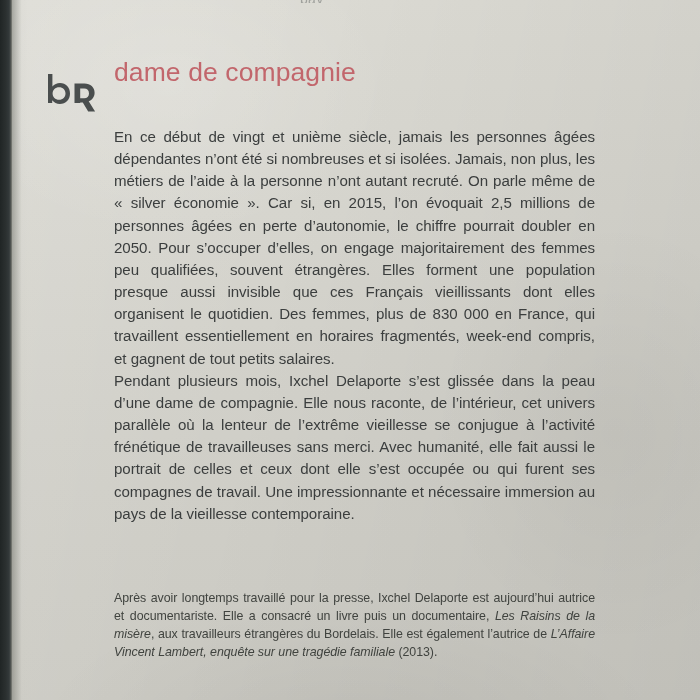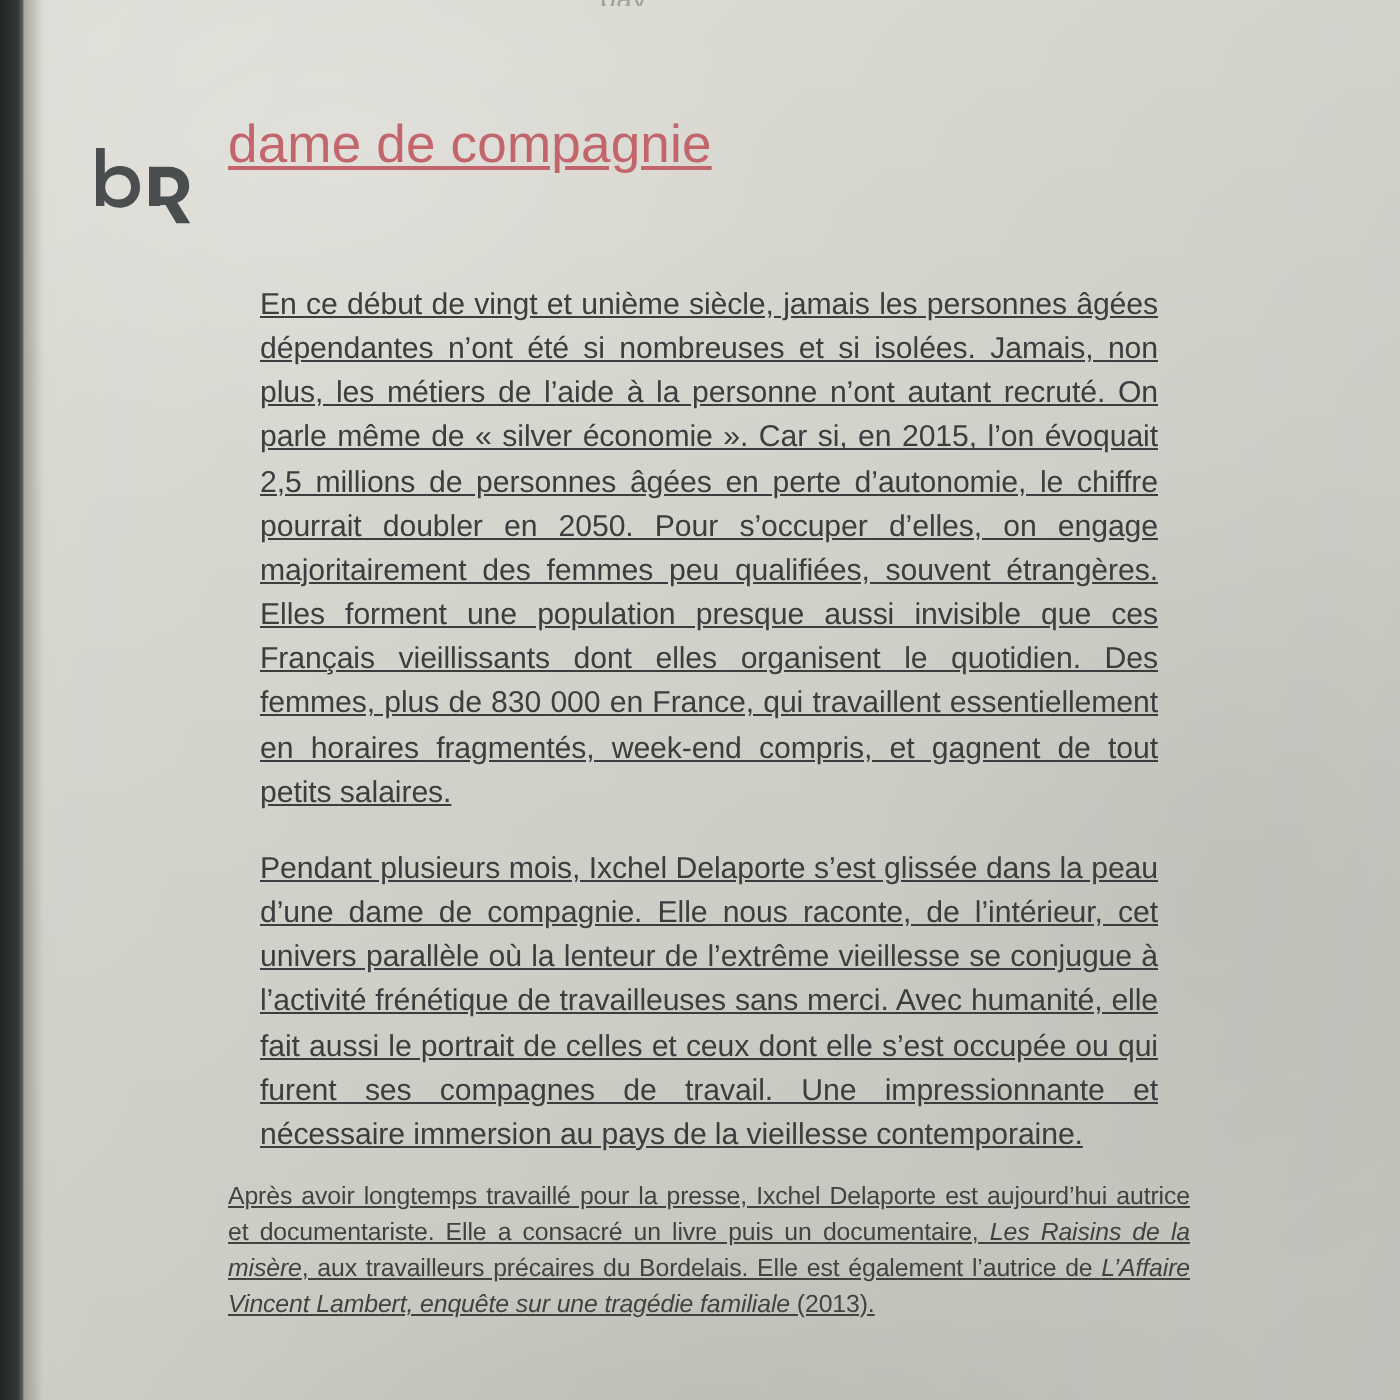--- a/index.html
+++ b/index.html
@@ -98,42 +98,41 @@
     top: 126px;
     width: 481px;
     z-index: 4;
     color: #3b3e3e;
     font-size: 15.1px;
     line-height: 22.15px;
     text-align: justify;
     letter-spacing: -0.05px;
   }
   .body-block p {
-    margin: 16px;
+    margin: 0;
   }
 
   .bio-block {
     position: absolute;
     left: 114px;
     top: 590px;
     width: 481px;
     z-index: 4;
     color: #40433f;
     font-size: 12.4px;
     line-height: 17.9px;
     text-align: justify;
     letter-spacing: -0.05px;
   }
   .bio-block p { margin: 0; }
   .bio-block i { font-style: italic; }
 
   
   .softtext {
     text-rendering: optimizeLegibility;
-    text-decoration: underline;
   }
 </style>
 </head>
 <body>
 
 <div id="page">
 
   <div class="spine"></div>
   <div class="spine-glow"></div>
 
@@ -154,16 +153,16 @@
   </div>
 
   <h1 class="title softtext">dame de compagnie</h1>
 
   <div class="body-block softtext">
     <p>En ce début de vingt et unième siècle, jamais les personnes âgées dépendantes n’ont été si nombreuses et si isolées. Jamais, non plus, les métiers de l’aide à la personne n’ont autant recruté. On parle même de « silver économie ». Car si, en 2015, l’on évoquait 2,5 millions de personnes âgées en perte d’autonomie, le chiffre pourrait doubler en 2050. Pour s’occuper d’elles, on engage majoritairement des femmes peu qualifiées, souvent étrangères. Elles forment une population presque aussi invisible que ces Français vieillissants dont elles organisent le quotidien. Des femmes, plus de 830 000 en France, qui travaillent essentiellement en horaires fragmentés, week-end compris, et gagnent de tout petits salaires.</p>
     <p>Pendant plusieurs mois, Ixchel Delaporte s’est glissée dans la peau d’une dame de compagnie. Elle nous raconte, de l’intérieur, cet univers parallèle où la lenteur de l’extrême vieillesse se conjugue à l’activité frénétique de travailleuses sans merci. Avec humanité, elle fait aussi le portrait de celles et ceux dont elle s’est occupée ou qui furent ses compagnes de travail. Une impressionnante et nécessaire immersion au pays de la vieillesse contemporaine.</p>
   </div>
 
   <div class="bio-block softtext">
-    <p><span>Après avoir longtemps travaillé pour la presse, Ixchel Delaporte est aujourd’hui autrice et documentariste. Elle a consacré un livre puis un documentaire, </span><i>Les Raisins de la misère</i><span>, aux travailleurs précaires du Bordelais. Elle est également l’autrice de </span><i>L’Affaire Vincent Lambert, enquête sur une tragédie familiale</i><span> (2013).</span></p>
+    <p><span>Après avoir longtemps travaillé pour la presse, Ixchel Delaporte est aujourd’hui autrice et documentariste. Elle a consacré un livre puis un documentaire, </span><i>Les Raisins de la misère</i><span>, aux travailleurs étrangères du Bordelais. Elle est également l’autrice de </span><i>L’Affaire Vincent Lambert, enquête sur une tragédie familiale</i><span> (2013).</span></p>
   </div>
 
 </div>
 
 </body></html>

